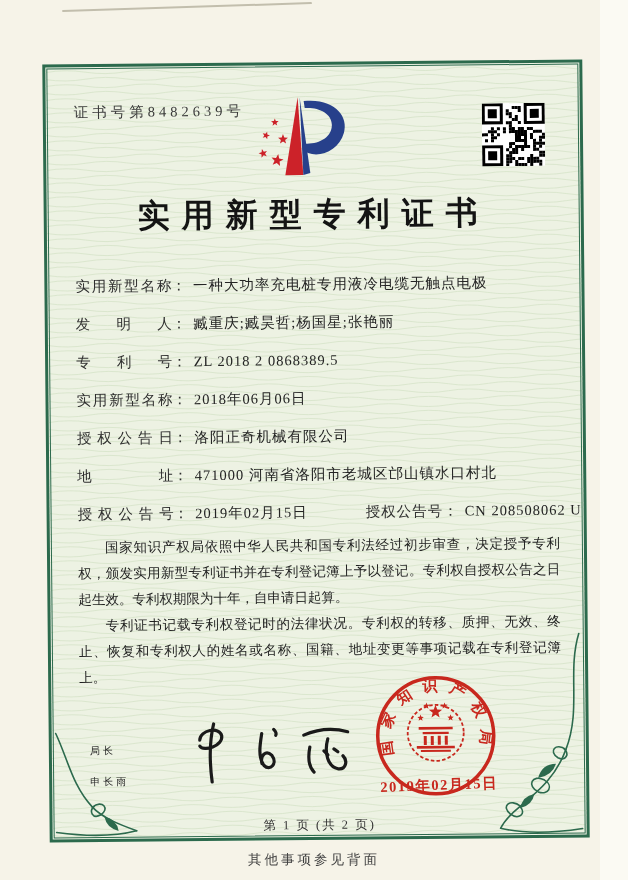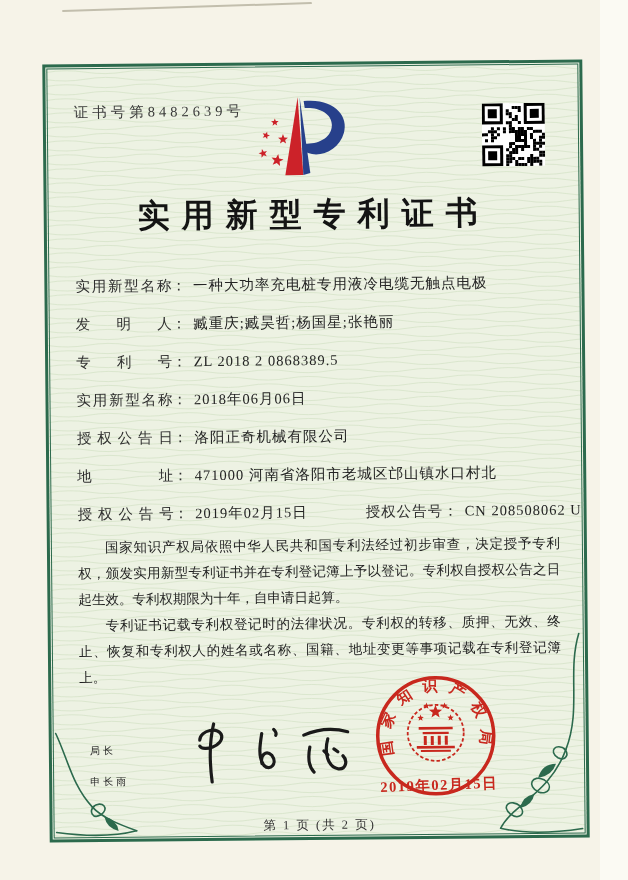--- a/index.html
+++ b/index.html
@@ -397,13 +397,14 @@
     </svg>
 
     <svg class="layer orn-bl" viewBox="0 0 92 120" fill="none" style="stroke:var(--green)" stroke-width="1.6" stroke-linecap="round">
       <path d="M86,14 C74,40 70,66 50,88 C40,99 22,106 6,112"></path>
       <path d="M50,88 C40,80 32,90 42,96 C50,100 54,92 48,87"></path>
       <path d="M6,112 C30,118 58,117 86,113"></path>
       <path d="M38,98 q-12,2 -14,14 q12,-3 14,-14 z" style="fill:var(--green)" stroke="none"></path>
     </svg>
   </div>
 
+  <div class="back-note">其他事项参见背面</div>
 </div>
 
 </body></html>

